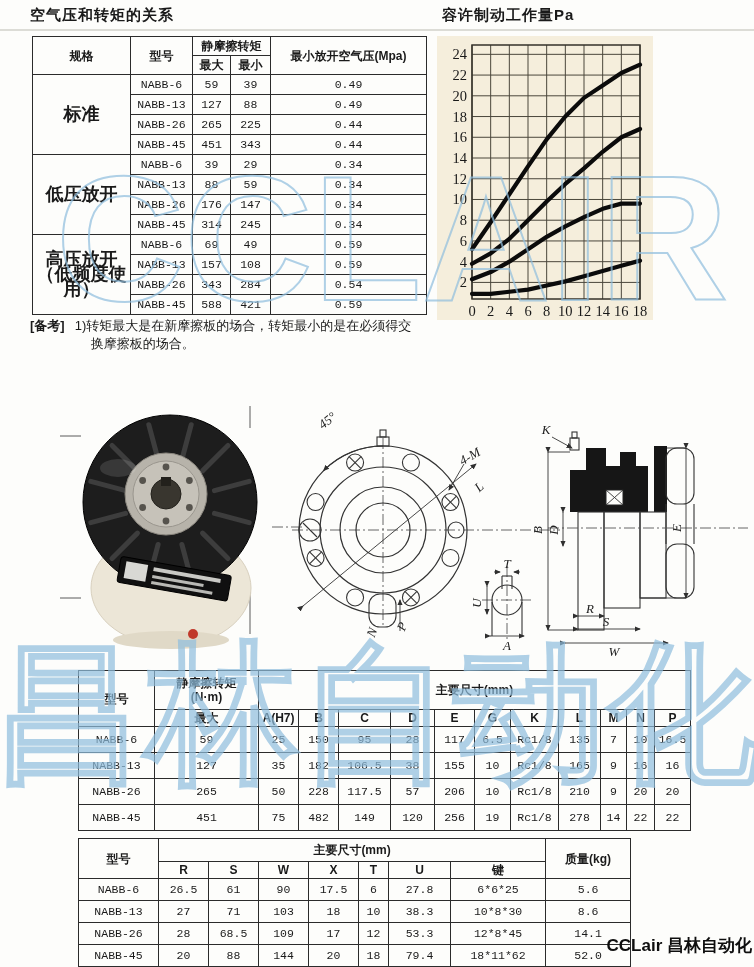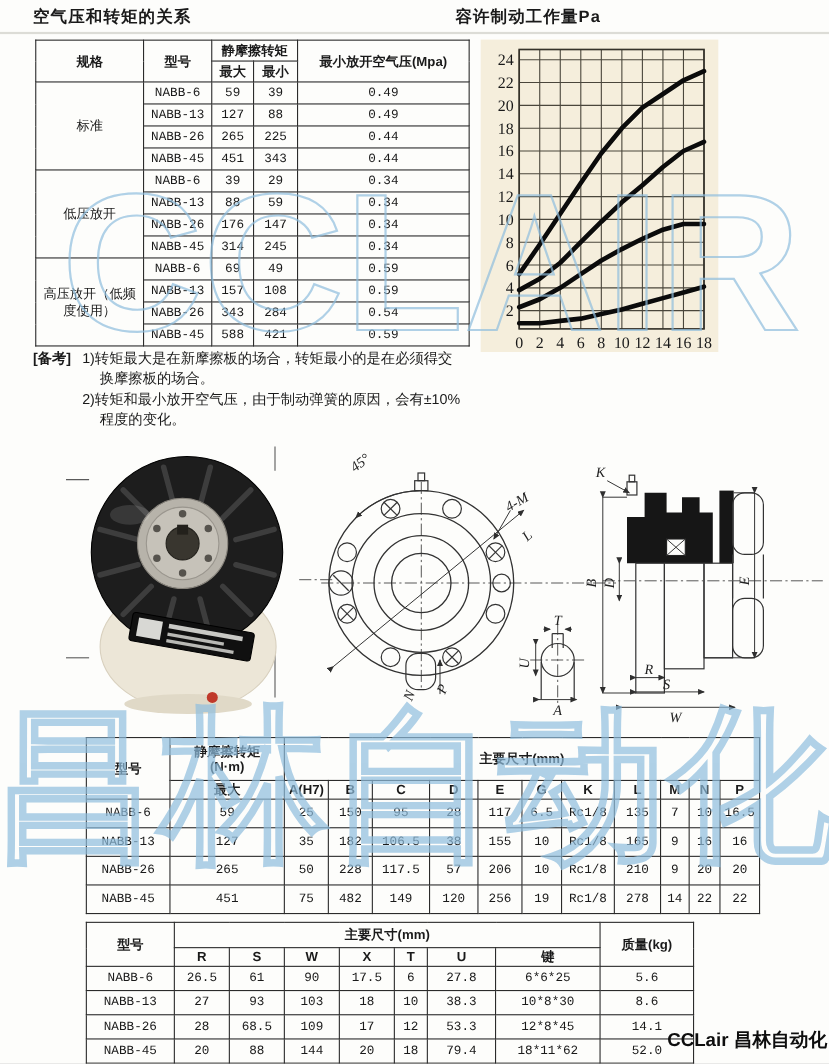--- a/index.html
+++ b/index.html
@@ -9,22 +9,22 @@
   .abs{position:absolute;}
   .sec-title{font-size:15px;font-weight:bold;letter-spacing:1px;}
   .rule{height:2px;background:#dcdcd6;}
 
   
   table.dtable{border-collapse:collapse;table-layout:fixed;background:transparent;}
   table.dtable th,table.dtable td{border:1.2px solid #2b2b2b;text-align:center;
         padding:1px 2px;overflow:hidden;white-space:nowrap;}
   table.dtable th{font-size:12px;font-weight:bold;line-height:14px;}
   table.dtable td{font-size:11.5px;font-family:"Liberation Mono","DejaVu Sans Mono",monospace;}
-  table.dtable td.spec{font-family:"Liberation Sans",sans-serif;font-weight:normal;
-        font-size:12px;white-space:normal;line-height:15px;}
+  table.dtable td.spec{font-family:"Liberation Sans",sans-serif;font-weight:bold;
+        font-size:18px;white-space:normal;line-height:15px;}
   #torque-table td{height:19px;padding:0 2px;}
   #torque-table th{height:16px;}
   #dim1 td{height:23px;}
   #dim2 td{height:19px;}
   .unit-line{display:block;font-weight:bold;}
 
   
   .chart-panel{background:#f5eedc;}
   #chart-svg .grid{stroke:#4a463b;stroke-width:1;}
   #chart-svg .frame{stroke:#35322a;stroke-width:1.5;fill:none;}
@@ -56,21 +56,21 @@
        font-family:"Liberation Sans",sans-serif;font-weight:bold;text-anchor:middle;}
 
   .brand{font-size:17px;font-weight:bold;color:#0e0e0e;margin-left:35px;}
 </style>
 </head>
 <body>
 
 <div class="page">
 
   <div class="abs sec-title" style="left:30px;top:6px;">空气压和转矩的关系</div>
-  <div class="abs sec-title" style="left:414px;top:6px;">容许制动工作量Pa</div>
+  <div class="abs sec-title" style="left:442px;top:6px;">容许制动工作量Pa</div>
   <div class="abs rule" style="left:0;top:29px;width:754px;"></div>
 
   <table class="dtable abs" id="torque-table" style="left:32px;top:36px;width:394px;">
     <colgroup>
         <col style="width:98px">
         <col style="width:62px">
         <col style="width:38px">
         <col style="width:40px">
         <col style="width:156px">
       </colgroup>
@@ -216,21 +216,20 @@
         <polyline points="35,227.75102040816327 53.666666666666664,217.38367346938776 72.33333333333333,202.86938775510205 91,184.20816326530613 109.66666666666666,165.5469387755102 128.33333333333334,147.92244897959182 147,132.3714285714286 165.66666666666666,115.78367346938776 184.33333333333331,101.26938775510206 203,92.97551020408162" class="curve"></polyline>
         <polyline points="35,243.30204081632652 53.666666666666664,236.0448979591837 72.33333333333333,225.67755102040815 91,213.23673469387757 109.66666666666666,200.79591836734693 128.33333333333334,190.42857142857144 147,181.09795918367348 165.66666666666666,172.80408163265307 184.33333333333331,167.62040816326532 203,167.62040816326532" class="curve"></polyline>
         <polyline points="35,257.81632653061223 53.666666666666664,257.81632653061223 72.33333333333333,255.74285714285713 91,253.66938775510204 109.66666666666666,249.52244897959184 128.33333333333334,245.37551020408162 147,240.19183673469388 165.66666666666666,235.0081632653061 184.33333333333331,229.82448979591837 203,224.64081632653063" class="curve"></polyline>
       </svg>
   </div>
 
   <div class="abs notes" style="left:30px;top:317px;width:392px;">
     <span class="lbl">[备考]</span>
     <span>
       <p class="note-item">1)转矩最大是在新摩擦板的场合，转矩最小的是在必须得交换摩擦板的场合。</p>
-      <p class="note-item">2)转矩和最小放开空气压，由于制动弹簧的原因，会有±10%程度的变化。</p>
     </span>
   </div>
 
   <svg class="abs" style="left:60px;top:403px;" width="246" height="258" viewBox="60 403 246 258">
     <line class="mk" x1="60" y1="436" x2="81" y2="436"></line>
     <line class="mk" x1="250" y1="406" x2="250" y2="428"></line>
     <line class="mk" x1="60" y1="598" x2="81" y2="598"></line>
     <line class="mk" x1="250" y1="592" x2="250" y2="634"></line>
     <line class="cl" x1="272" y1="527" x2="304" y2="527"></line>
     <ellipse cx="171" cy="588" rx="80" ry="58" fill="#ece6d7" stroke="#d8d0be"></ellipse>
@@ -517,21 +516,21 @@
           <td>90</td>
           <td>17.5</td>
           <td>6</td>
           <td>27.8</td>
           <td>6*6*25</td>
           <td>5.6</td>
         </tr>
         <tr>
           <td>NABB-13</td>
           <td>27</td>
-          <td>93</td>
+          <td>71</td>
           <td>103</td>
           <td>18</td>
           <td>10</td>
           <td>38.3</td>
           <td>10*8*30</td>
           <td>8.6</td>
         </tr>
         <tr>
           <td>NABB-26</td>
           <td>28</td>

